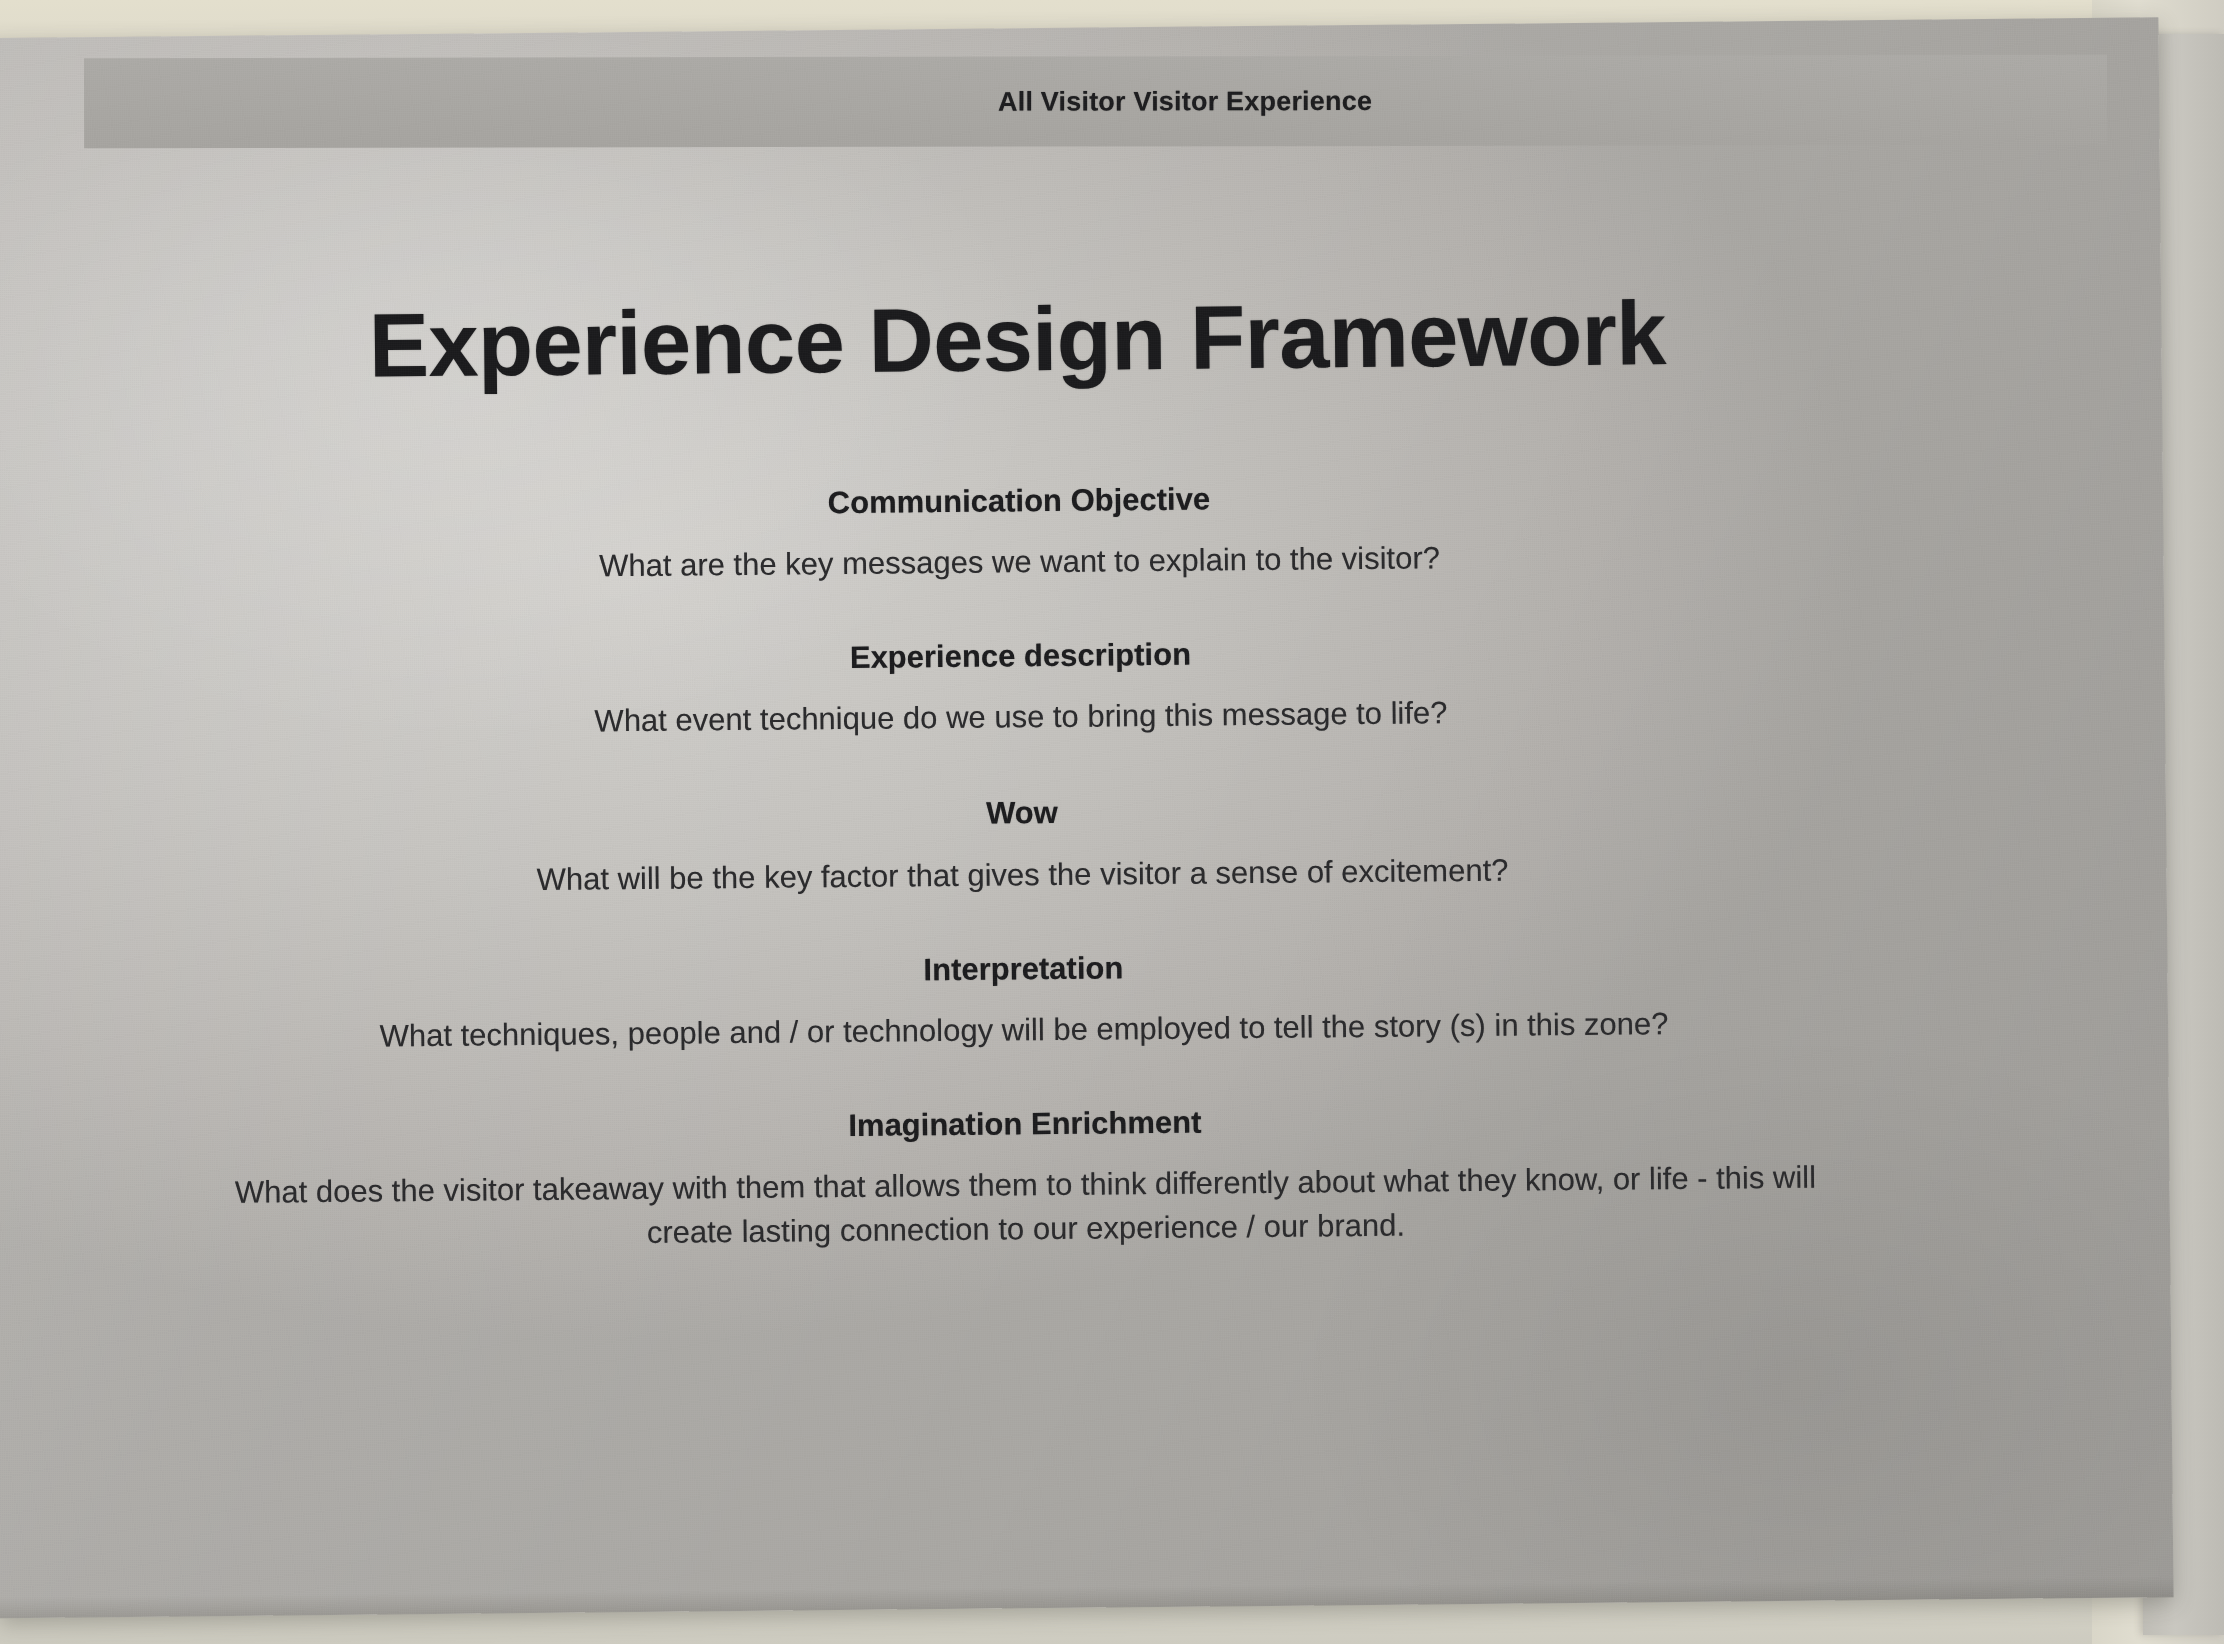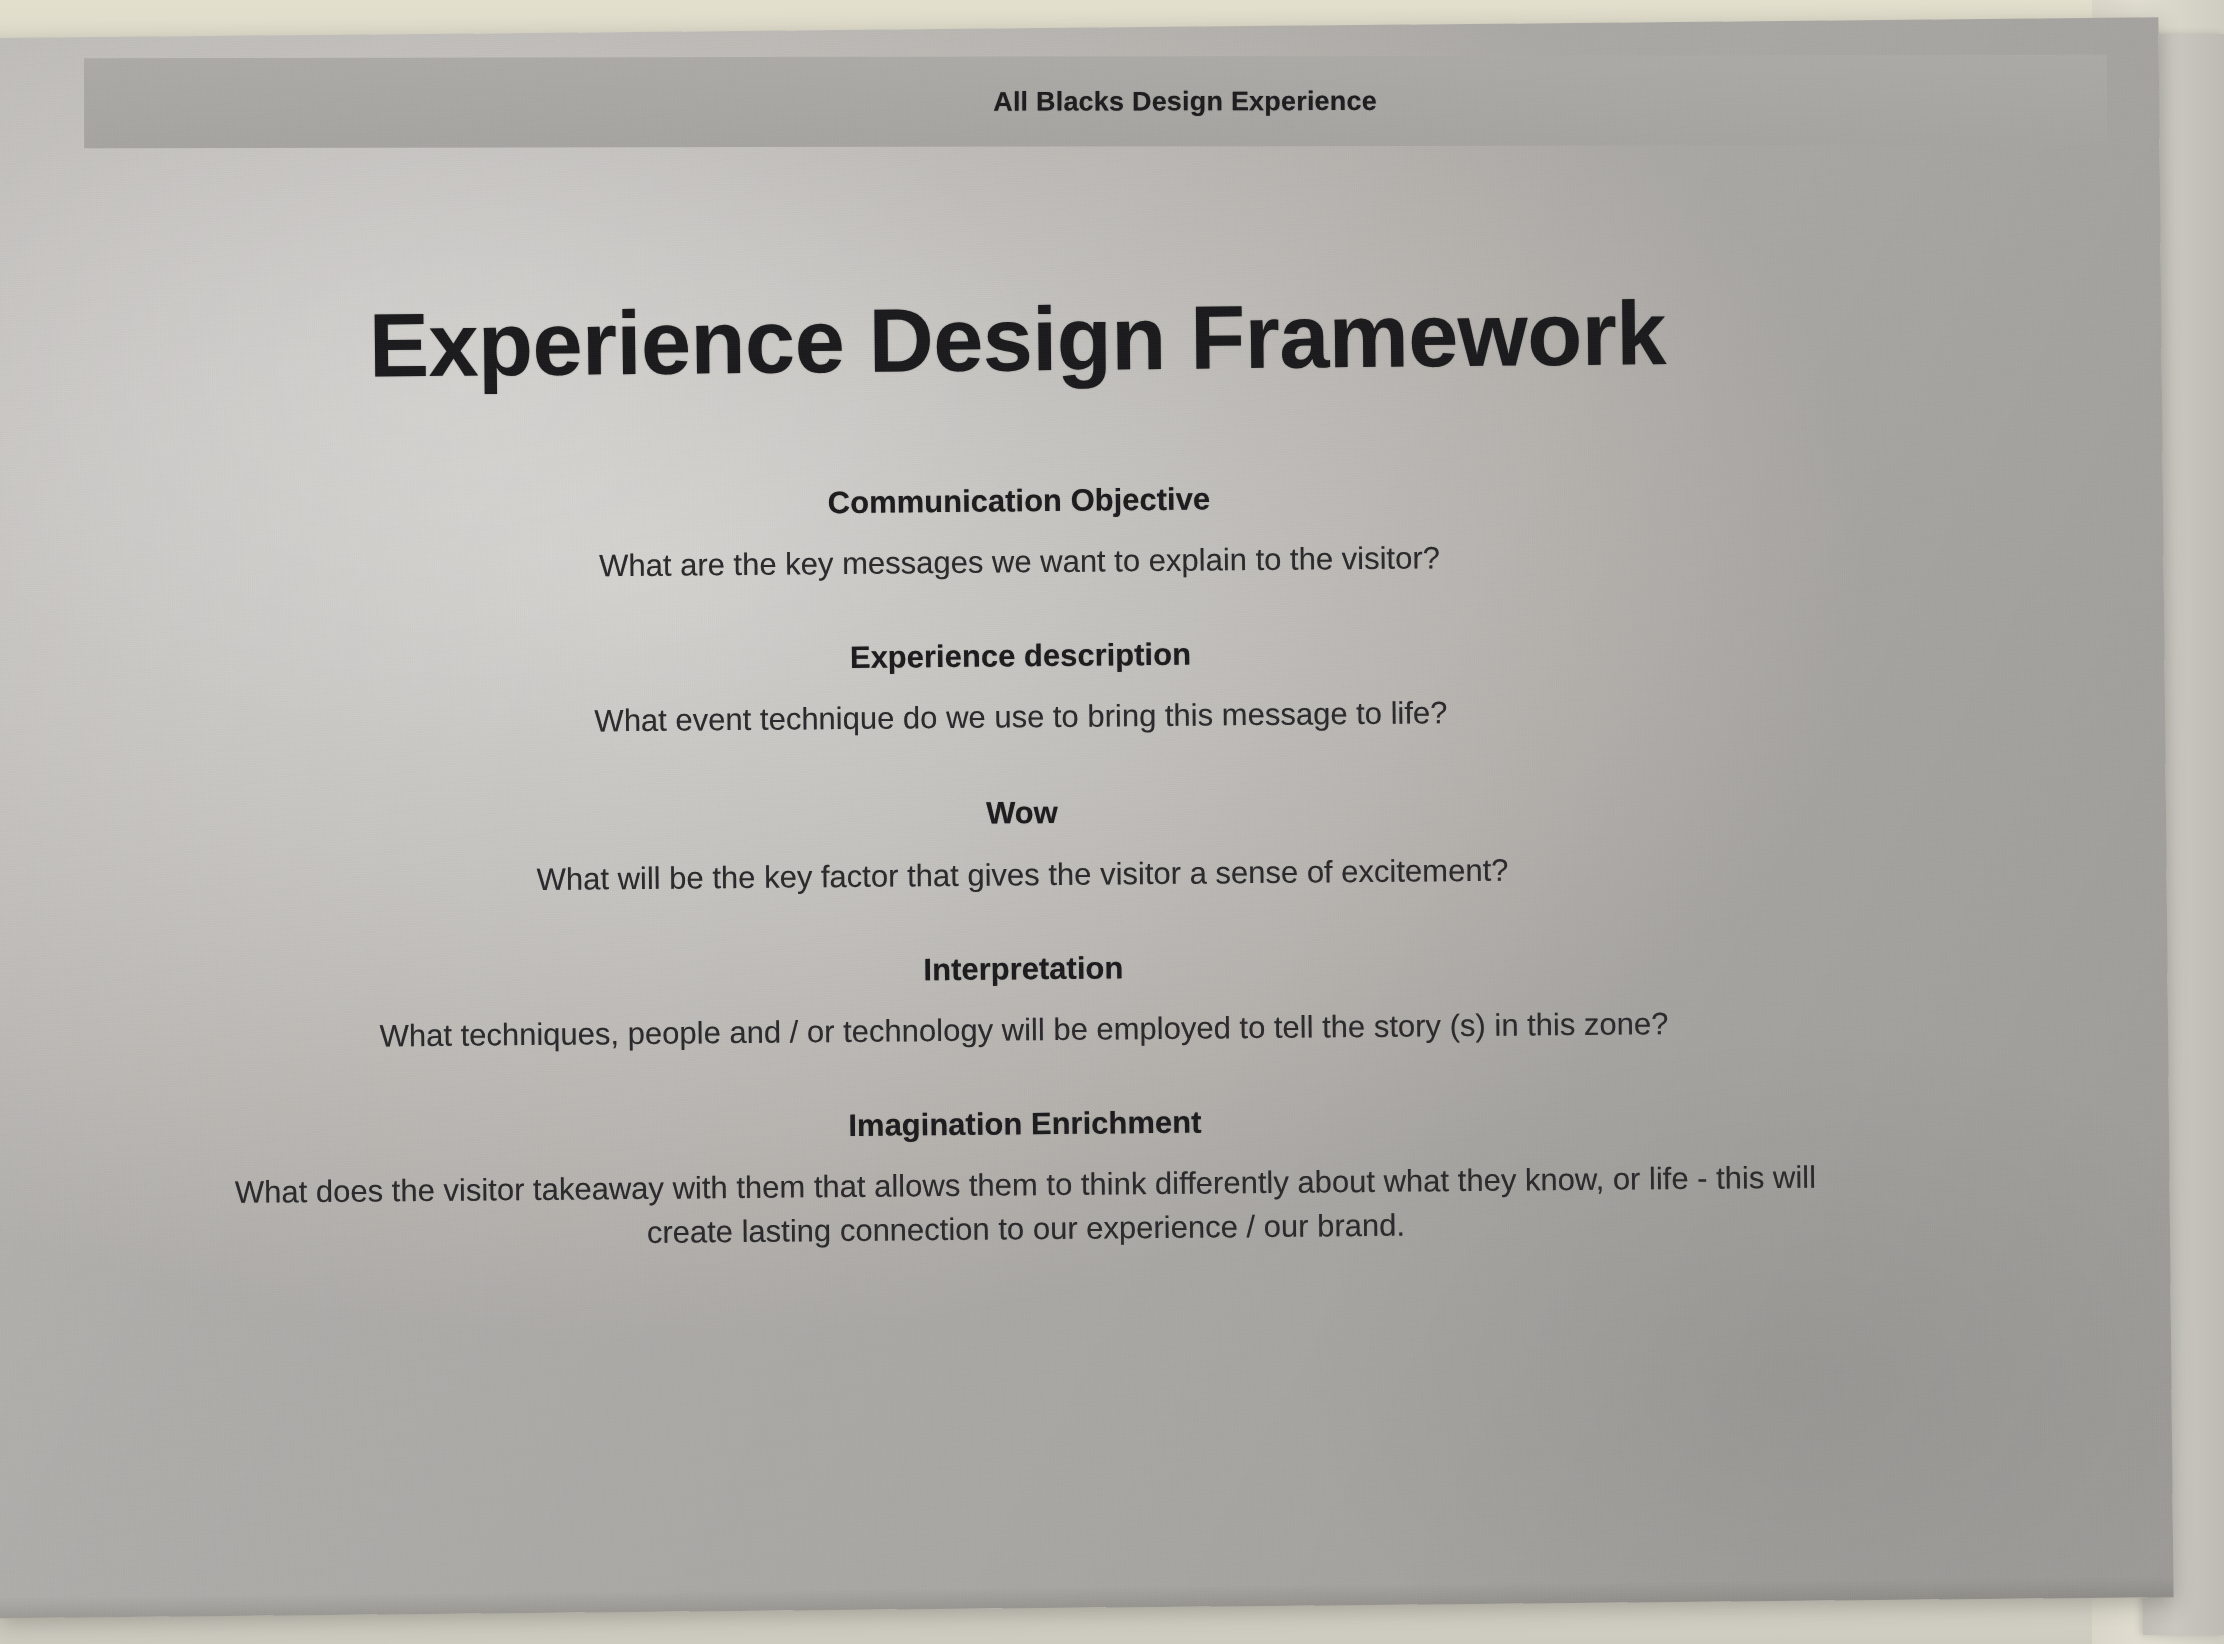--- a/index.html
+++ b/index.html
@@ -195,21 +195,21 @@
   <div class="surface-top"></div>
   <div class="surface-bottom"></div>
   <div class="surface-right"></div>
   <div class="surface-right-sheet"></div>
 
   <div id="page">
 
     <div class="content">
 
       <div class="header-band">
-        <span class="header-title">All Blacks Design Experience</span>
+        <span class="header-title">All Visitor Visitor Experience</span>
       </div>
 
       <div class="doc-title">Experience Design Framework</div>
 
       <div class="sections">
 
         <div class="section s0">
           <div class="section-heading">Communication Objective</div>
           <div class="section-body">What are the key messages we want to explain to the visitor?</div>
         </div>

